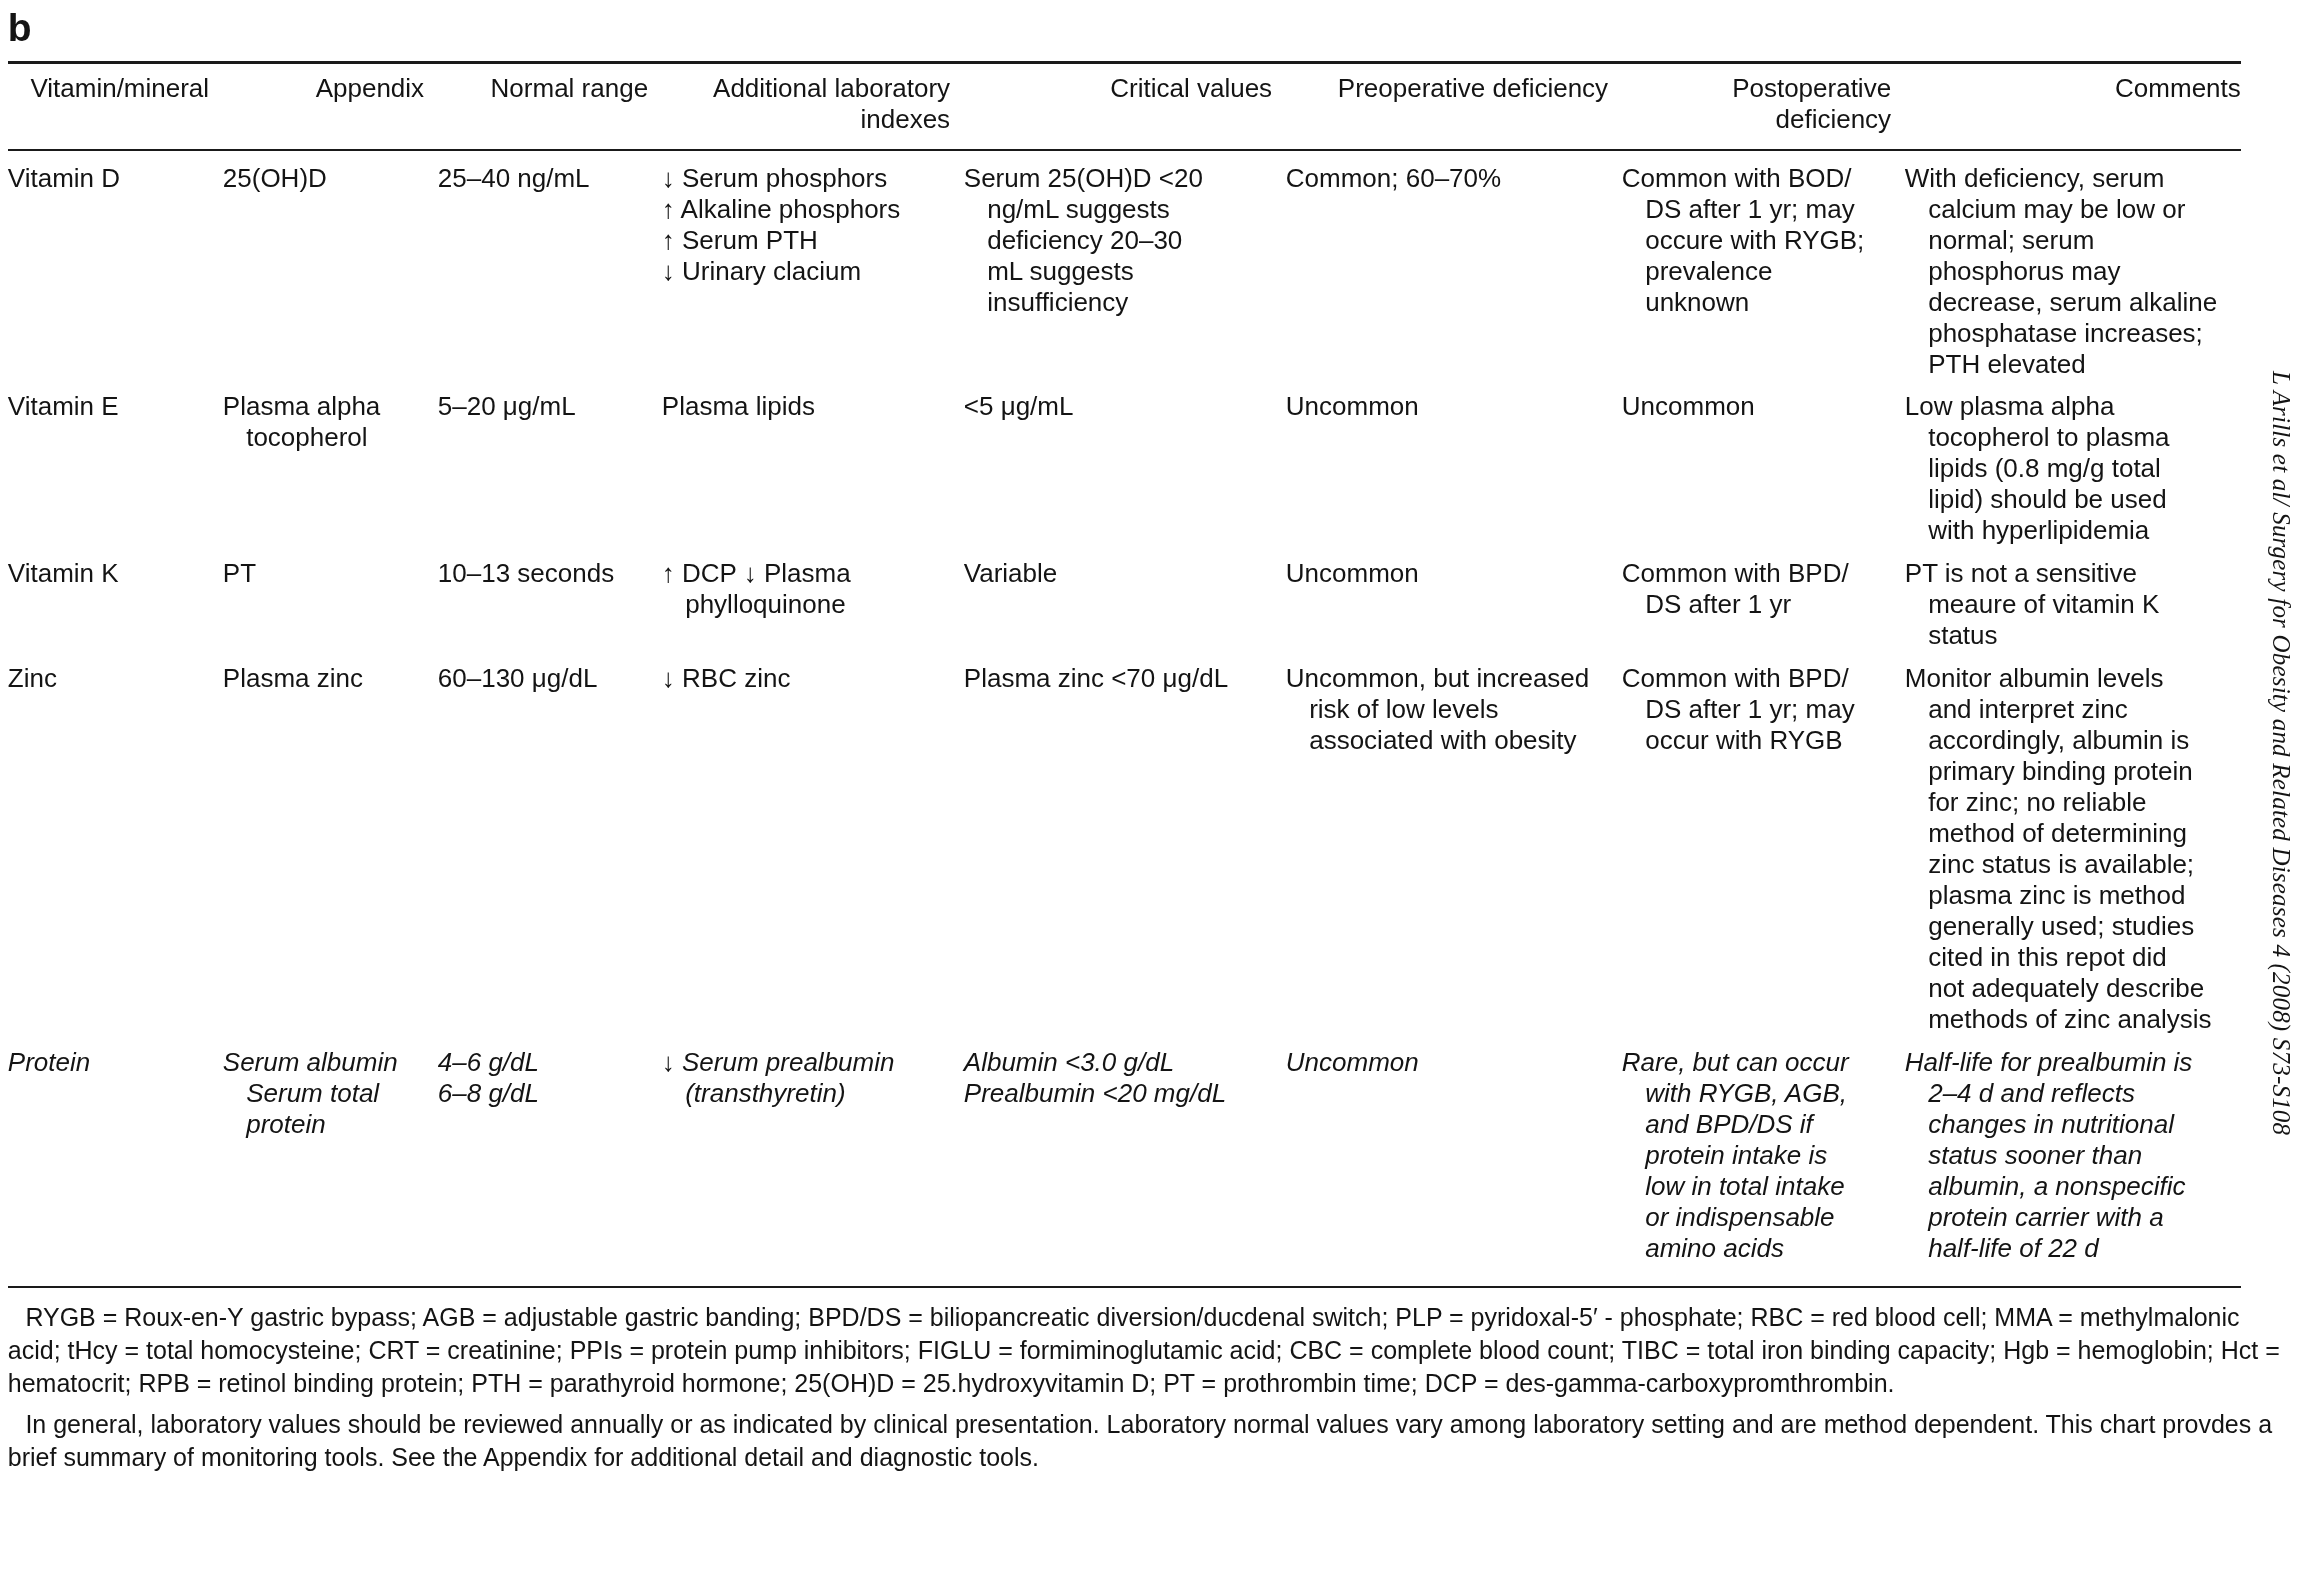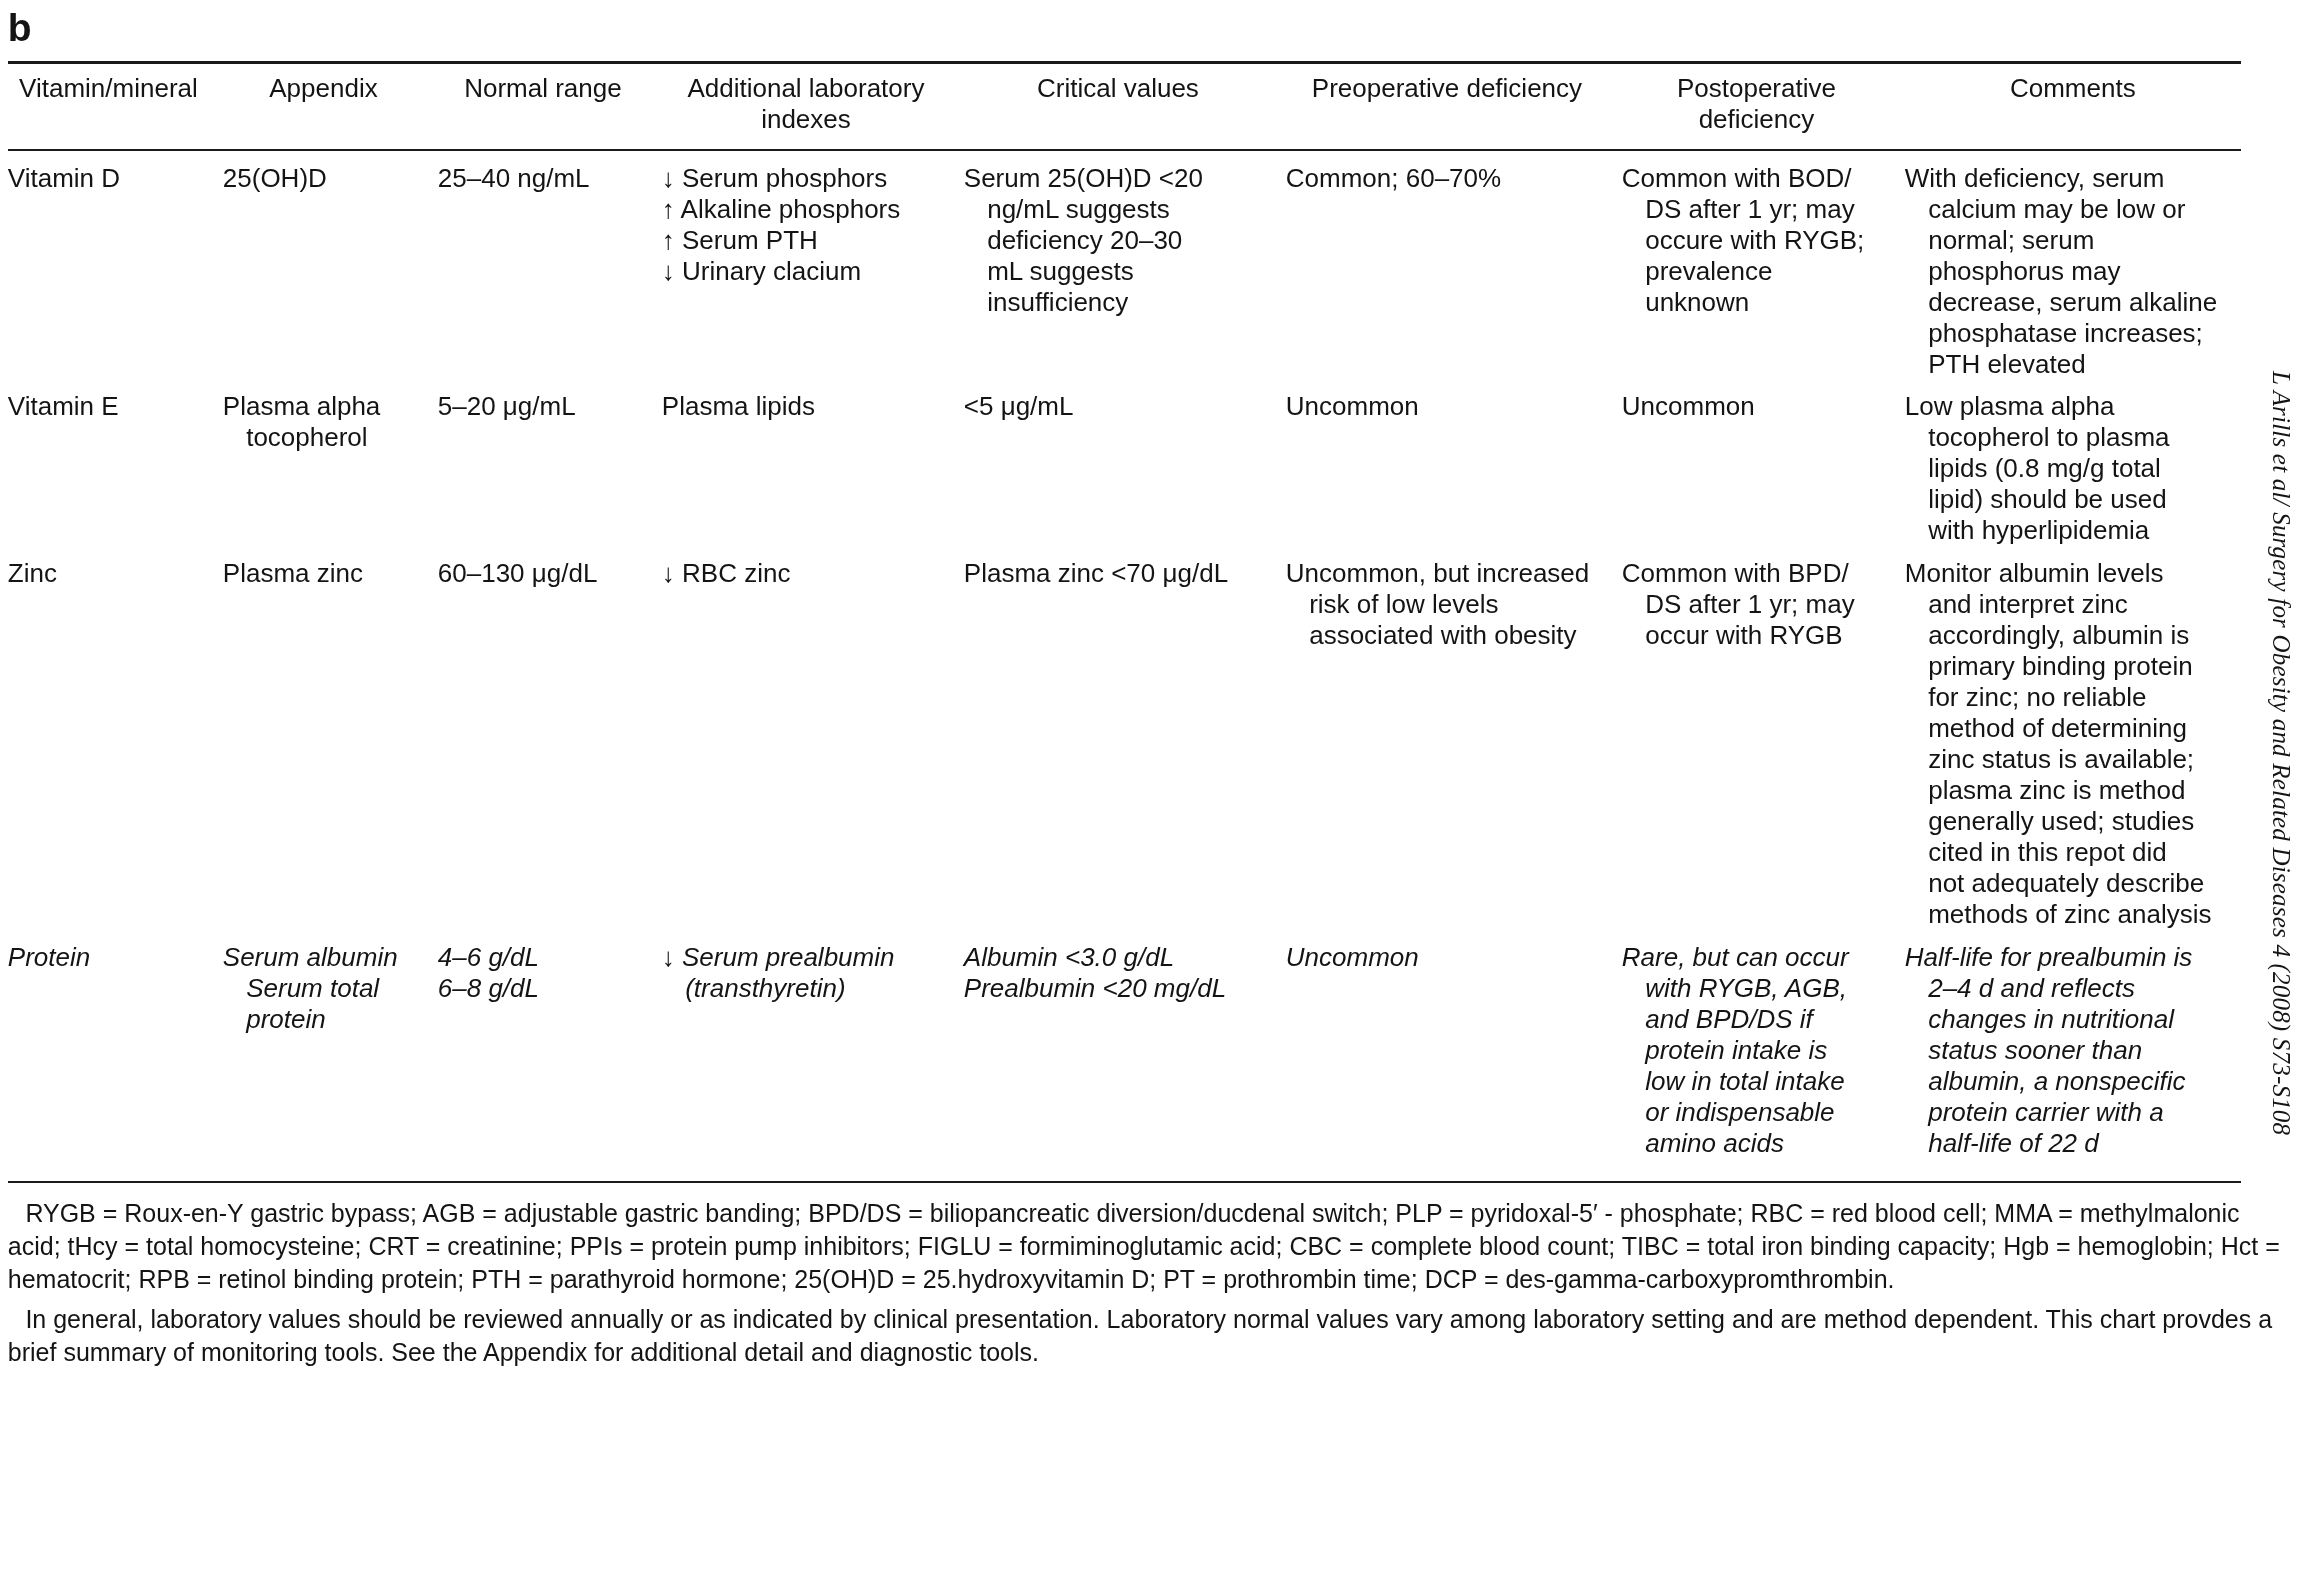--- a/index.html
+++ b/index.html
@@ -31,21 +31,21 @@
   table.lab-table {
     table-layout: fixed;
     border-collapse: collapse;
     width: 2233px;
     margin-top: 11.7px;
     border-top: 3.9px solid #1a1a1a;
     border-bottom: 2.9px solid #1a1a1a;
   }
   table.lab-table thead th {
     font-weight: normal;
-    text-align: center;
+    text-align: right;
     vertical-align: top;
     font-size: 26px;
     line-height: 31px;
     padding: 9.8px 13.7px 13.7px 0;
     border-bottom: 2.9px solid #1a1a1a;
     white-space: pre-line;
   }
   table.lab-table tbody td {
     vertical-align: top;
     font-size: 26px;
@@ -150,20 +150,34 @@
         <td>&lt;5 μg/mL</td>
         <td>Uncommon</td>
         <td>Uncommon</td>
         <td class="hang">Low plasma alpha
 tocopherol to plasma
 lipids (0.8 mg/g total
 lipid) should be used
 with hyperlipidemia</td>
       </tr>
       <tr>
+        <td>Vitamin K</td>
+        <td>PT</td>
+        <td>10–13 seconds</td>
+        <td class="hang">↑ DCP ↓ Plasma
+phylloquinone</td>
+        <td>Variable</td>
+        <td>Uncommon</td>
+        <td class="hang">Common with BPD/
+DS after 1 yr</td>
+        <td class="hang">PT is not a sensitive
+meaure of vitamin K
+status</td>
+      </tr>
+      <tr>
         <td>Zinc</td>
         <td>Plasma zinc</td>
         <td>60–130 μg/dL</td>
         <td>↓ RBC zinc</td>
         <td>Plasma zinc &lt;70 μg/dL</td>
         <td class="hang">Uncommon, but increased
 risk of low levels
 associated with obesity</td>
         <td class="hang">Common with BPD/
 DS after 1 yr; may

